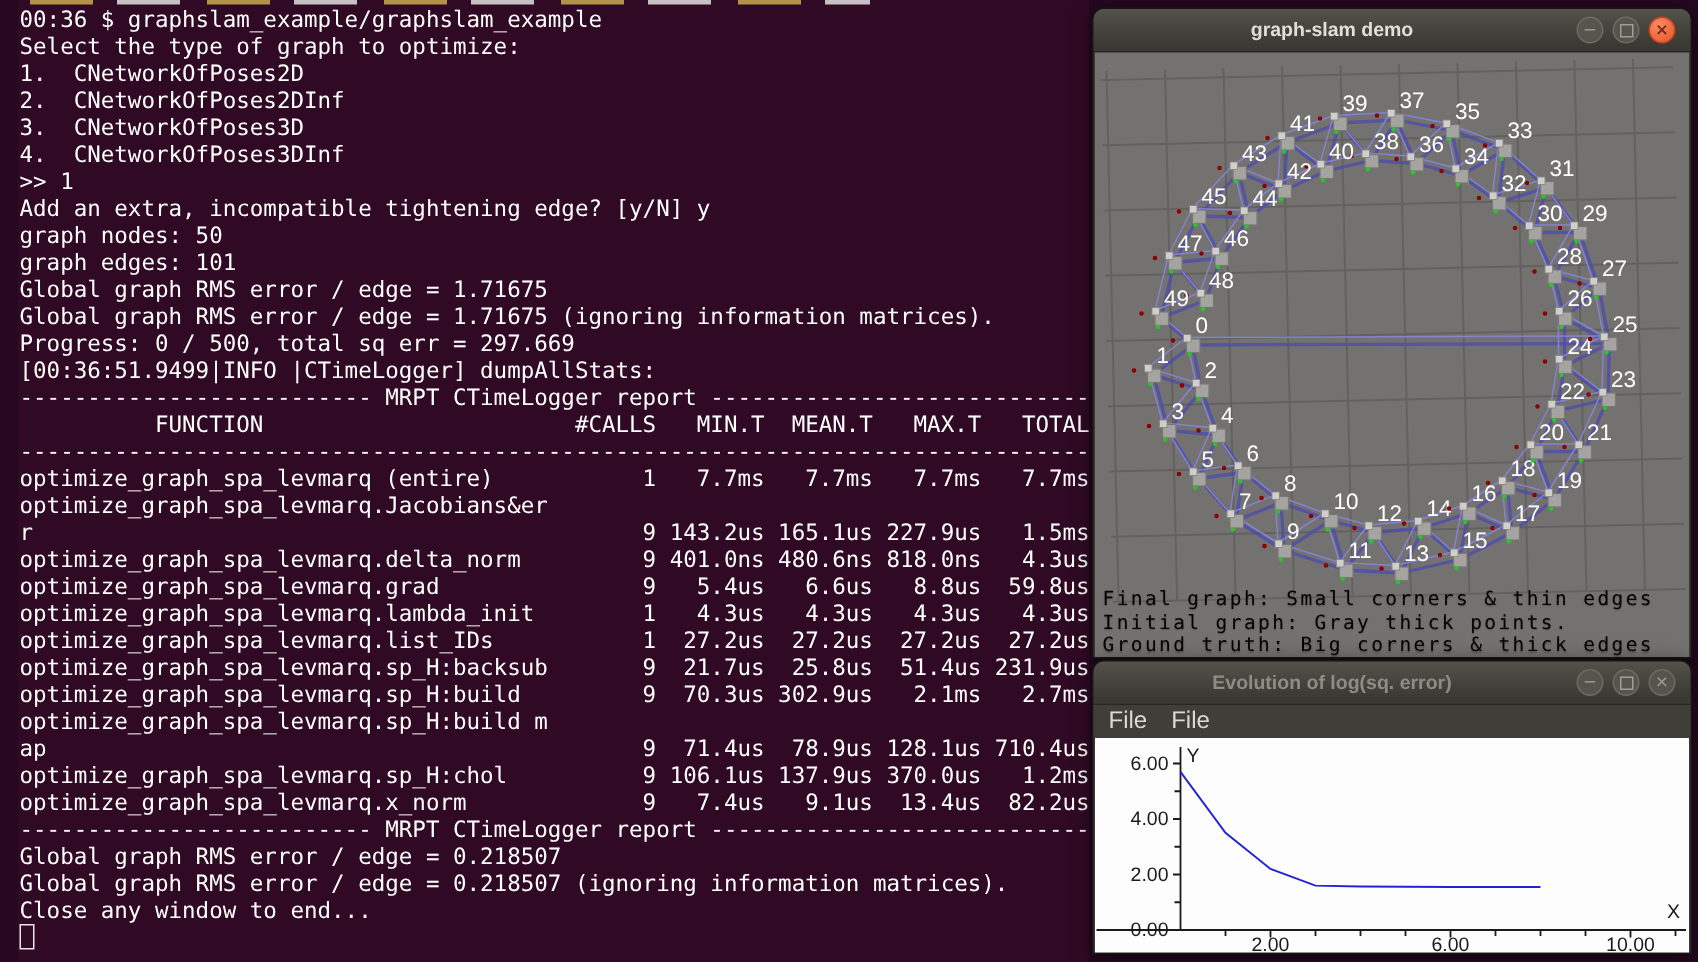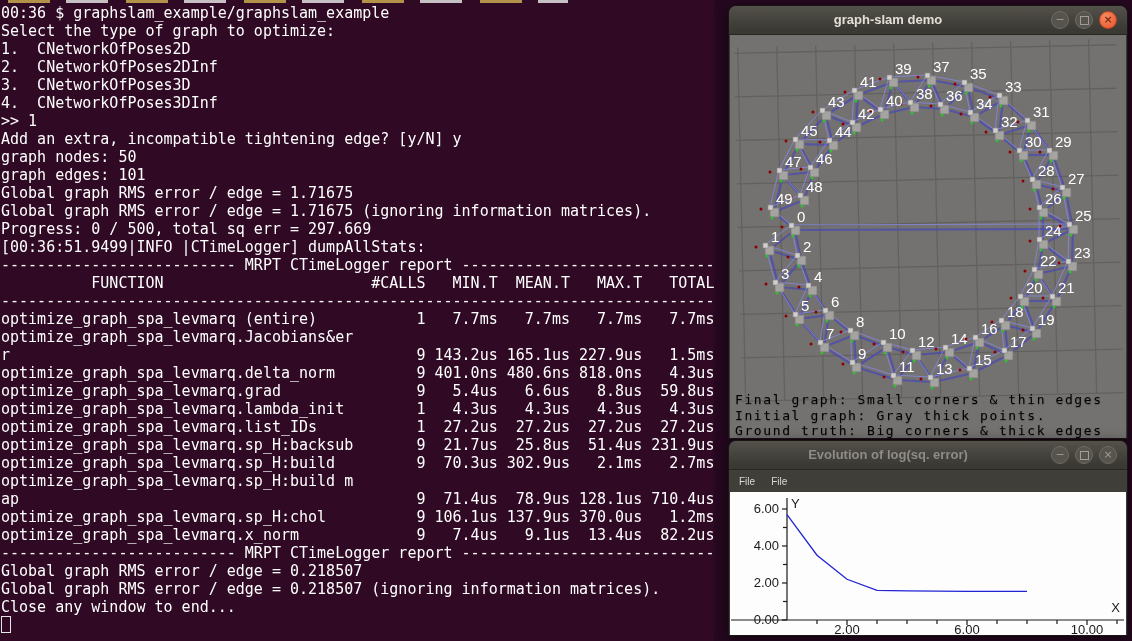--- a/index.html
+++ b/index.html
@@ -2,21 +2,21 @@
 <html><head>
 <meta charset="utf-8">
 <style>
   html,body{margin:0;padding:0;}
   body{
     width:1132px;height:641px;position:relative;overflow:hidden;
     background:#260820;font-family:"Liberation Sans",sans-serif;
   }
   
   .terminal{
-    position:absolute;left:0;top:0;width:714px;height:641px;
+    position:absolute;left:12px;top:0;width:714px;height:641px;
     background:#300a24;overflow:hidden;
   }
   .terminal pre{
     margin:0;padding:4px 0 0 1px;
     font-family:"DejaVu Sans Mono","Liberation Mono",monospace;
     font-size:15px;line-height:18px;color:#ffffff;white-space:pre;
   }
   .cursor{
     position:absolute;left:1px;top:616px;width:8px;height:15px;
     border:1px solid #e6e6e6;background:transparent;
@@ -66,21 +66,21 @@
     font-family:"DejaVu Sans Mono","Liberation Mono",monospace;
     font-size:13px;line-height:15.5px;letter-spacing:1.6px;color:#000000;
     text-shadow:0 1px 1px rgba(40,40,40,.35);white-space:pre;
   }
   
   #plot-window{top:440px;height:194px;}
   .menubar{
     height:22px;background:#403e39;border-bottom:1px solid #2c2a26;
     display:flex;align-items:center;padding-left:10px;gap:16px;
   }
-  .menu-item{font-size:10px;color:#dcd9d2;}
+  .menu-item{font-size:16px;color:#dcd9d2;}
   .plotarea{
     position:absolute;left:1px;right:1px;top:51px;bottom:0;background:#fdfdfd;
   }
   svg text{font-family:"Liberation Sans",sans-serif;}
 </style>
 </head>
 <body>
 
 <div class="terminal">
   <div class="clipped-line"></div>

